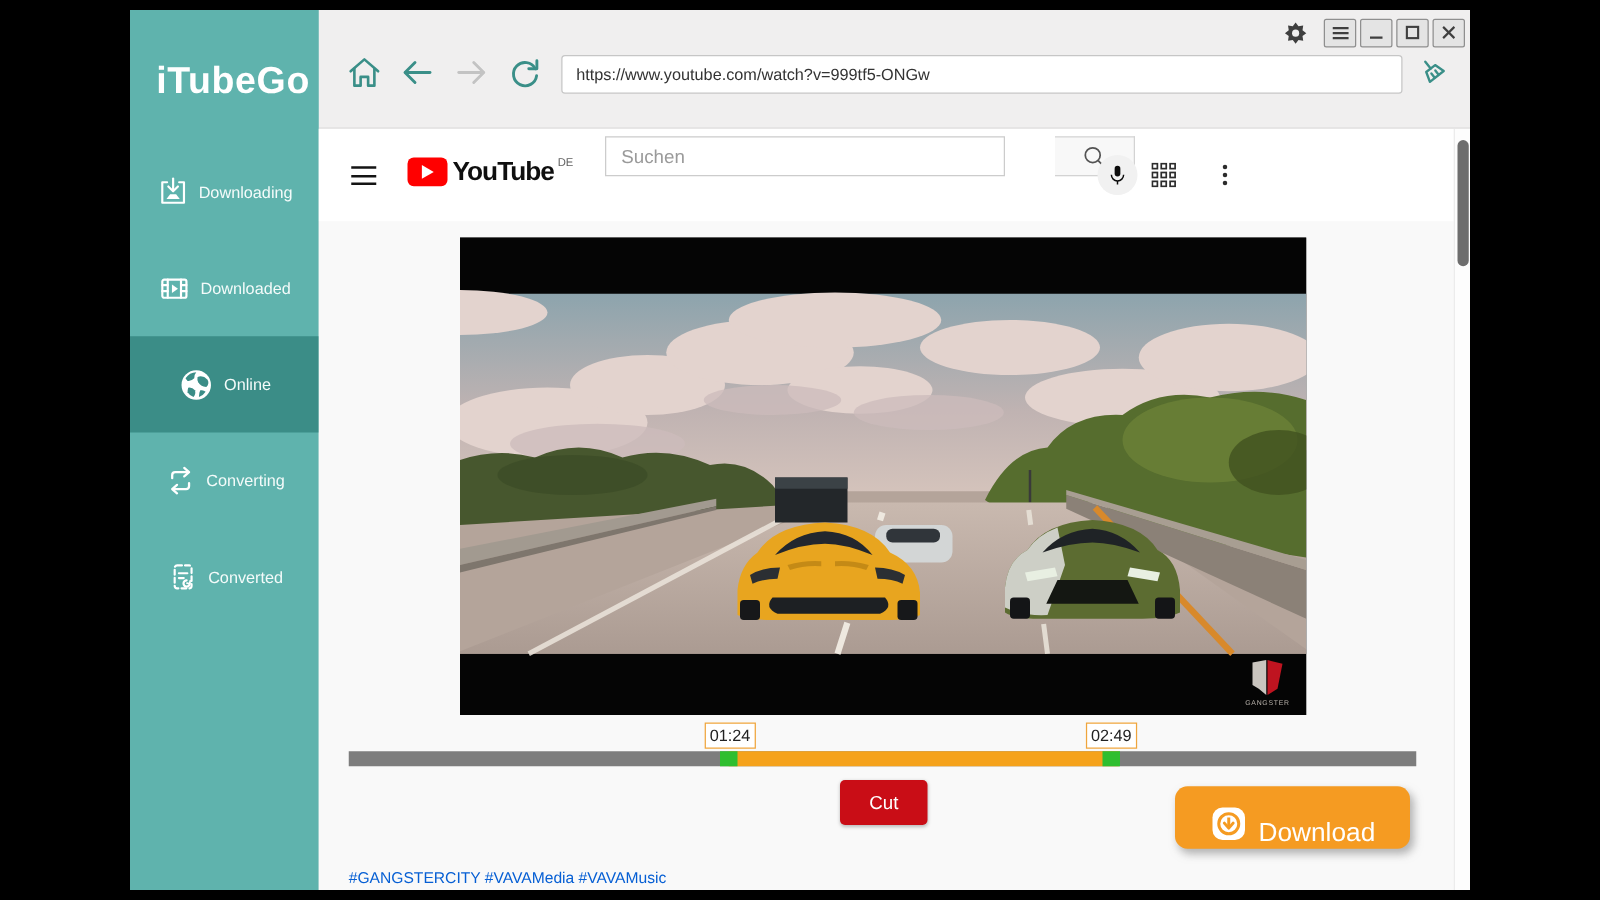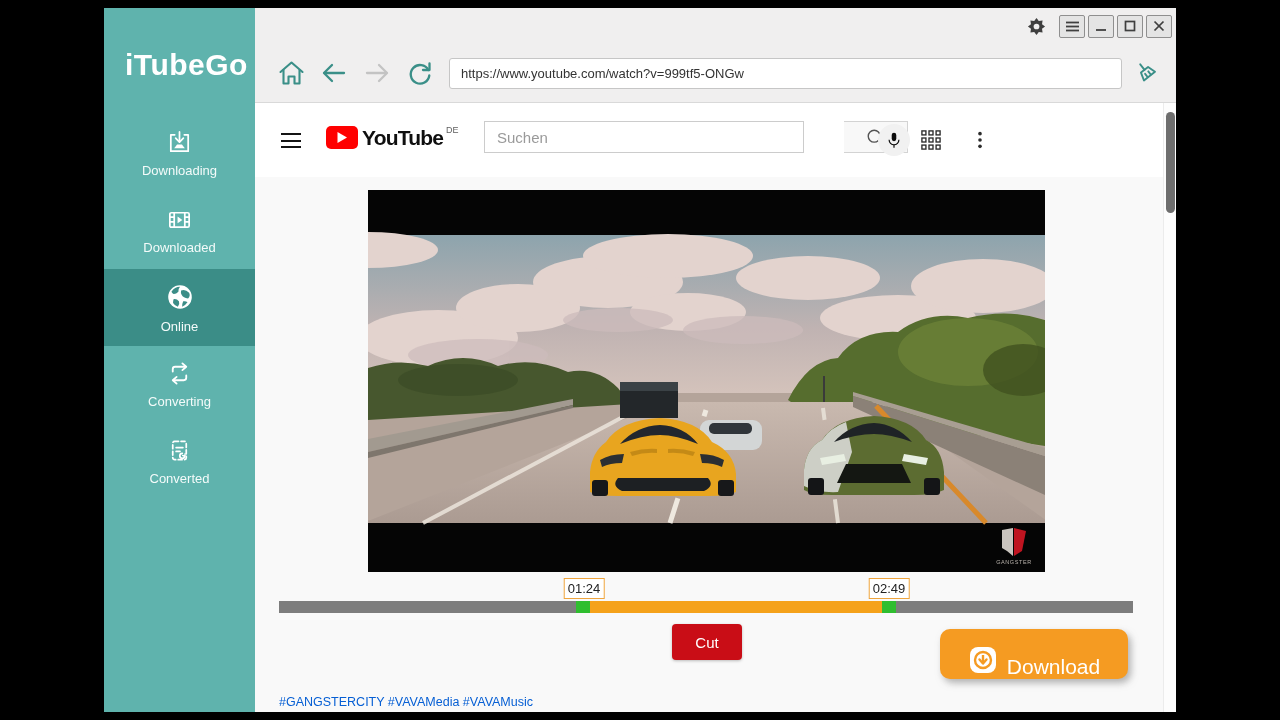--- a/index.html
+++ b/index.html
@@ -4,51 +4,51 @@
 <style>
   * { margin:0; padding:0; box-sizing:border-box; }
   html,body { width:1280px; height:720px; background:#000; font-family:"Liberation Sans", sans-serif; overflow:hidden; }
 
   .app { position:absolute; left:104px; top:8px; width:1072px; height:704px; display:flex; background:#f0efef; }
 
   
   .sidebar { position:relative; width:151px; flex:0 0 151px; background:var(--teal); }
   .logo { position:absolute; top:40px; left:21px; color:#fff; font-size:30px; font-weight:bold; letter-spacing:0.5px; }
   .nav { position:absolute; top:107px; left:0; right:0; display:flex; flex-direction:column; }
-  .nav-item { height:77px; display:flex; flex-direction:column; align-items:center; justify-content:center; gap:7px; cursor:pointer; }
+  .nav-item { height:77px; display:flex; flex-direction:row; align-items:center; justify-content:center; gap:7px; cursor:pointer; }
   .nav-item.active { background:var(--teal-dark); }
   .nav-item .nav-label { color:#f4fbfa; font-size:13px; }
   .nav-item svg { display:block; }
 
   
   .main { flex:1; display:flex; flex-direction:column; min-width:0; }
 
   .titlebar { height:36px; flex:0 0 36px; background:#f0efef; display:flex; align-items:center; justify-content:flex-end; padding-right:4px; }
   .gear-wrap { margin-right:10px; display:flex; }
   .win-btn { width:26px; height:23px; margin-left:3px; background:#e4e4e4; border:1px solid #8f8f8f; border-radius:2px; display:flex; align-items:center; justify-content:center; cursor:pointer; }
 
-  .toolbar { height:59px; flex:0 0 59px; background:#f0efef; border-bottom:1px solid #d9d9d9; display:flex; align-items:center; padding-left:23px; }
+  .toolbar { height:59px; flex:0 0 59px; background:#f0efef; border-bottom:1px solid #d9d9d9; display:flex; align-items:flex-start; padding-left:23px; }
   .tool-icon { display:flex; align-items:center; justify-content:center; margin-right:15px; cursor:pointer; }
   .url-input { width:679px; height:31px; border:1px solid #c6c6c6; border-radius:3px; background:#fff; padding:0 11px; font-size:13px; color:#333; font-family:"Liberation Sans", sans-serif; outline:none; }
   .broom-wrap { margin-left:11px; }
 
   
   .content { position:relative; flex:1; background:#f9f9f9; overflow:hidden; }
   .yt-header-band { position:absolute; left:0; top:0; right:13px; height:74px; background:#fff; }
 
   .hamburger { position:absolute; left:26px; top:30px; width:20px; height:15px; display:flex; flex-direction:column; justify-content:space-between; cursor:pointer; }
   .hamburger span { display:block; height:2px; background:#141414; }
 
   .yt-logo { position:absolute; left:71px; top:23px; display:flex; align-items:flex-start; cursor:pointer;text-align:center; }
   .yt-play { width:32px; height:23px; background:var(--youtube-red); border-radius:5px; display:flex; align-items:center; justify-content:center; }
   .yt-play svg { display:block; }
   .yt-word { font-size:21px; font-weight:bold; color:#0f0f0f; letter-spacing:-0.8px; margin-left:4px; line-height:23px; }
   .yt-region { font-size:9px; color:#616161; margin-left:3px; margin-top:-1px; }
 
-  .search-box { position:absolute; left:229px; top:18px; display:flex;gap:40px; }
+  .search-box { position:absolute; left:229px; top:6px; display:flex;gap:40px; }
   .search-input { width:320px; height:32px; border:1px solid #ccc; background:#fff; padding:0 12px; font-size:15px; color:#111; font-family:"Liberation Sans", sans-serif; outline:none; }
   .search-input::placeholder { color:#9a9a9a; }
   .search-btn { width:64px; height:32px; background:#f8f8f8; border:1px solid #d3d3d3; border-left:none; display:flex; align-items:center; justify-content:center; cursor:pointer; }
 
   .mic-btn { position:absolute; left:623px; top:21px; width:32px; height:32px; border-radius:50%; background:#f1f1f1; display:flex; align-items:center; justify-content:center; cursor:pointer; }
   .apps-btn { position:absolute; left:665px; top:26px; width:22px; height:22px; display:flex; align-items:center; justify-content:center; cursor:pointer; }
   .kebab-btn { position:absolute; left:714px; top:26px; width:22px; height:22px; display:flex; align-items:center; justify-content:center; cursor:pointer; }
 
   .signin-btn { position:absolute; left:755px; top:19px; width:131px; height:36px; background:#fff; border:1px solid #1168d6; border-radius:2px; display:flex; align-items:center; justify-content:center; gap:8px; cursor:pointer; }
   .signin-label { color:var(--signin-blue); font-size:14px; letter-spacing:0.5px; }

